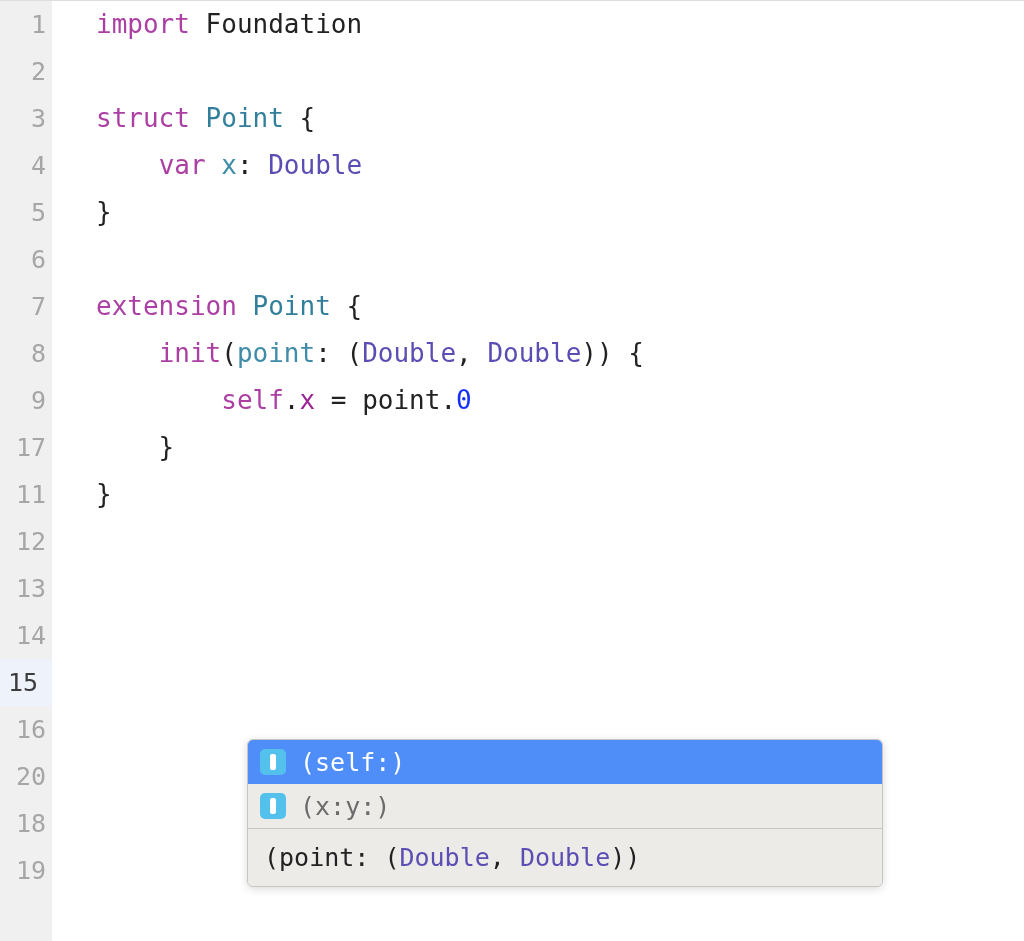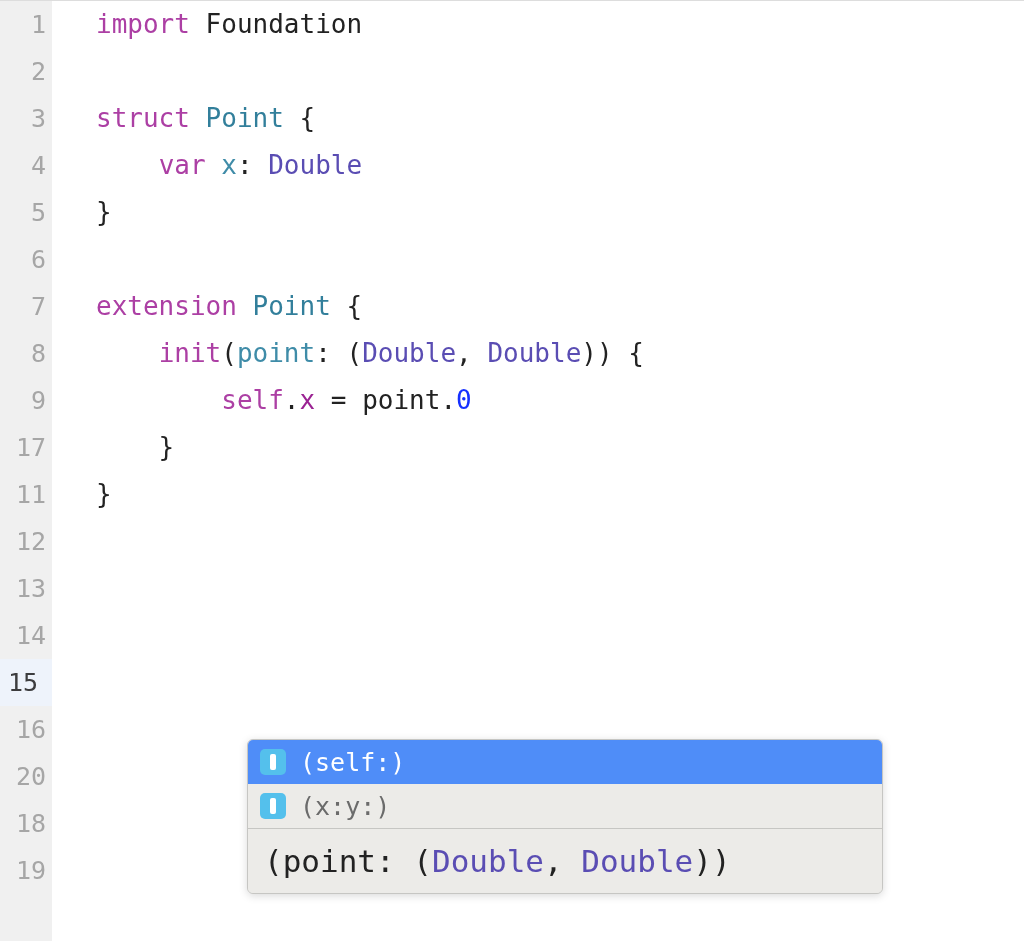--- a/index.html
+++ b/index.html
@@ -105,21 +105,21 @@
   .ac .item .label {
     color: #6b6b6b;
   }
   .ac .item.sel .label {
     color: #ffffff;
   }
   .ac .detail {
     border-top: 1px solid #c6c6c3;
     background: #ecebe8;
     padding: 14px 16px;
-    font-size: 31px;
+    font-size: 25px;
   }
   .ac .detail .d-typ { color: #5a4db3; }
 </style>
 </head>
 <body>
 
 <div class="editor">
   <div class="gutter" id="gutter">
       <div class="ln">1</div>
       <div class="ln">2</div>

